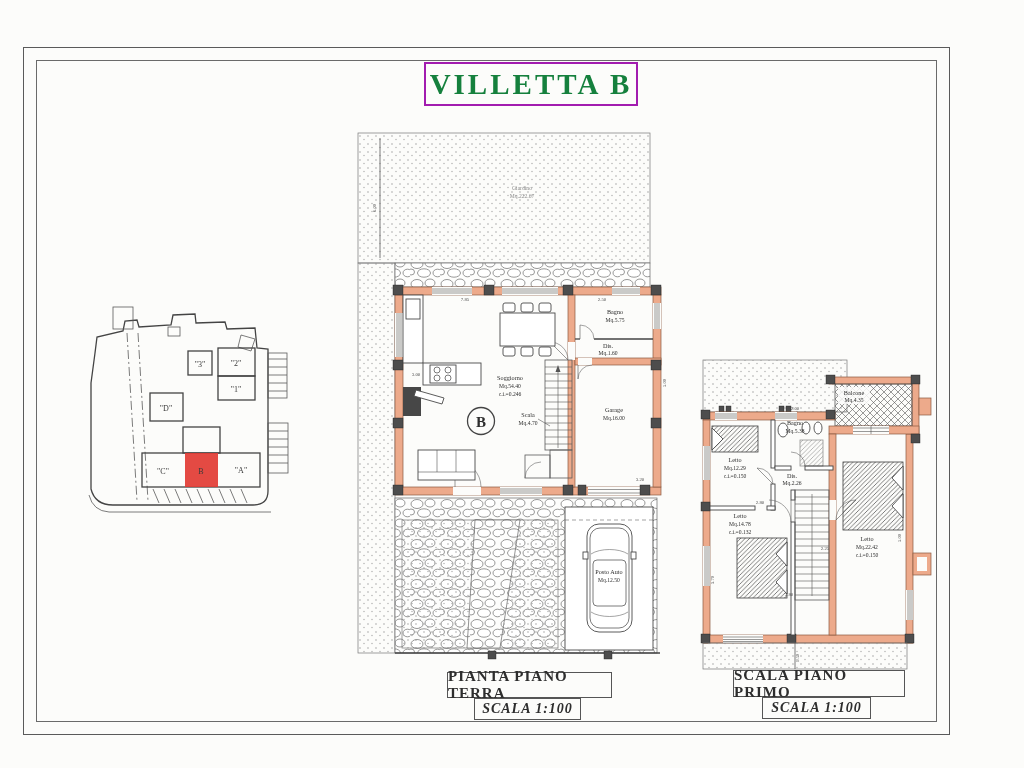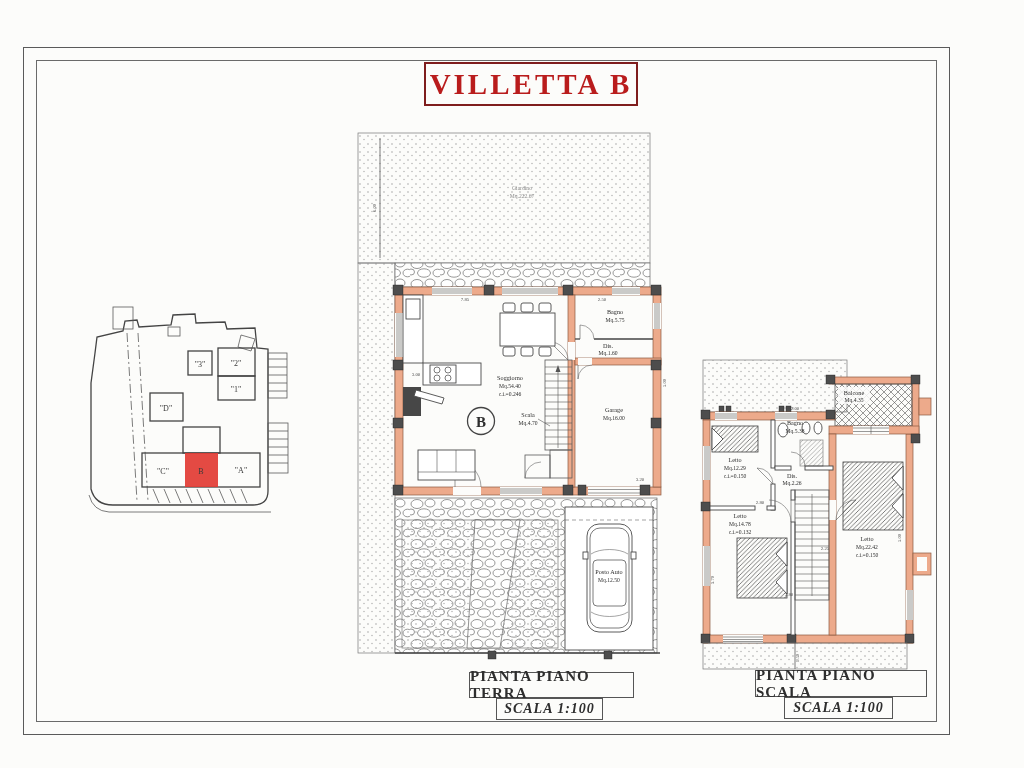--- a/index.html
+++ b/index.html
@@ -1,24 +1,24 @@
 <!DOCTYPE html>
 <html style="--wall: #edaa8b; --highlight: #e23b33; --paper: #fcfcfa;"><head>
 <meta charset="utf-8">
 <style>
   html,body{margin:0;padding:0;background:#ffffff;}
   .page{position:relative;width:1024px;height:768px;background:var(--paper,#fcfcfa);overflow:hidden;
         font-family:"Liberation Serif",serif;color:#333;}
   .frame-outer{position:absolute;left:23px;top:47px;width:925px;height:686px;border:1.5px solid #5a5a5a;}
   .frame-inner{position:absolute;left:36px;top:60px;width:899px;height:660px;border:1px solid #6a6a6a;}
-  .title-box{position:absolute;left:424px;top:62px;width:210px;height:40px;border:2px solid #7f1d1d;
+  .title-box{position:absolute;left:424px;top:62px;width:210px;height:40px;border:2px solid #a21caf;
              display:flex;align-items:center;justify-content:center;font-size:29px;font-weight:bold;
-             letter-spacing:3px;color:#b91c1c;background:var(--paper,#fcfcfa);}
+             letter-spacing:3px;color:#15803d;background:var(--paper,#fcfcfa);}
   .cap{position:absolute;border:1px solid #555;background:var(--paper,#fcfcfa);color:#2e2e2e;
-       display:flex;align-items:center;justify-content:center;font-weight:600;margin-left:22px;}
+       display:flex;align-items:center;justify-content:center;font-weight:600;}
   .cap1{font-size:15px;letter-spacing:1px;}
   .cap2{font-size:14px;letter-spacing:1px;font-style:italic;}
   svg{position:absolute;overflow:visible;}
   
   .wall{fill:var(--wall,#edaa8b);stroke:#8a5a40;stroke-width:.7;}
   .thin{fill:none;stroke:#5a5a5a;stroke-width:.8;}
   .thin2{fill:none;stroke:#444;stroke-width:1.3;}
   .furn{fill:#fff;stroke:#4a4a4a;stroke-width:.9;}
   .intw{fill:#fff;stroke:#444;stroke-width:.9;}
   .pillar{fill:#4d4d4d;stroke:#222;stroke-width:.4;}
@@ -406,19 +406,19 @@
     </g>
   </svg>
 
   <div class="cap cap1" style="left:447px;top:672px;width:163px;height:24px;">
     <span>PIANTA PIANO TERRA</span>
   </div>
   <div class="cap cap2" style="left:474px;top:698px;width:105px;height:20px;">
     <span>SCALA 1:100</span>
   </div>
   <div class="cap cap1" style="left:733px;top:670px;width:170px;height:25px;">
-    <span>PIANTA PIANO SCALA</span>
+    <span>SCALA PIANO PRIMO</span>
   </div>
   <div class="cap cap2" style="left:762px;top:697px;width:107px;height:20px;">
     <span>SCALA 1:100</span>
   </div>
 
 </div>
 
 </body></html>

